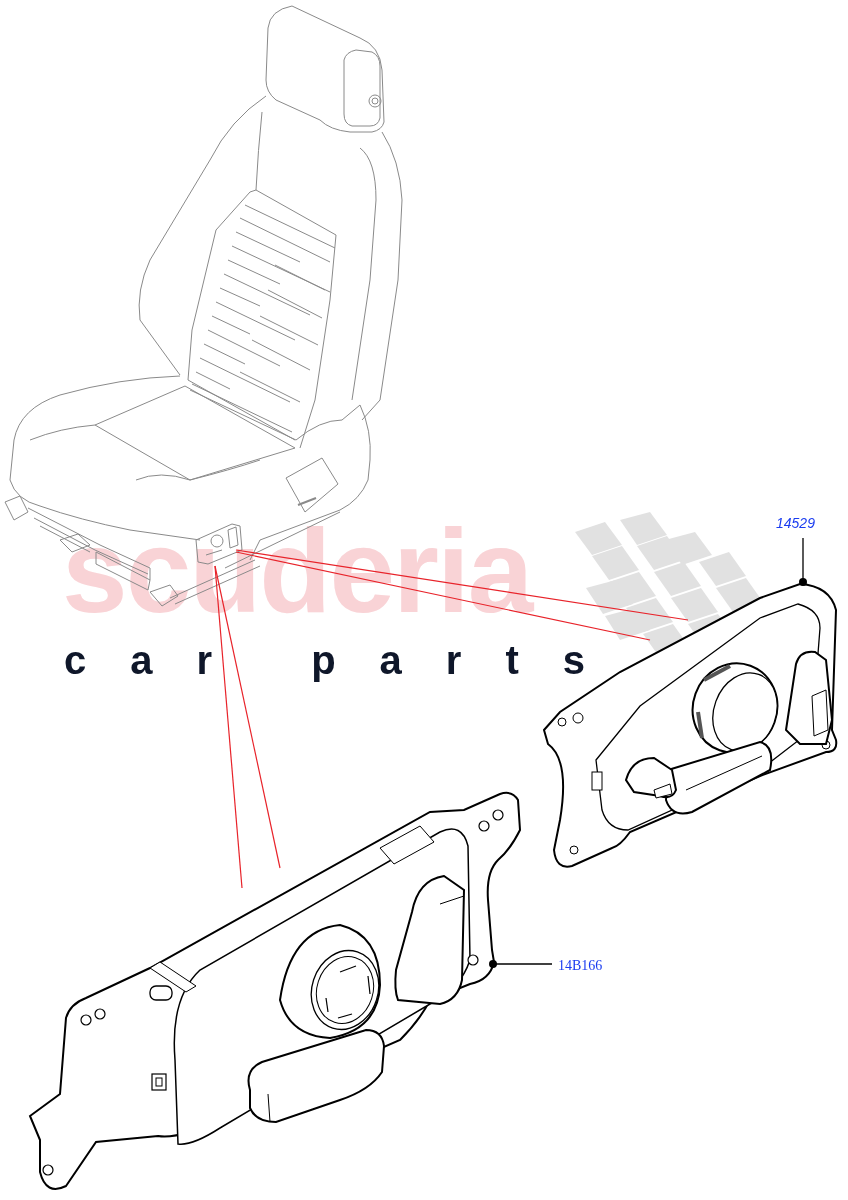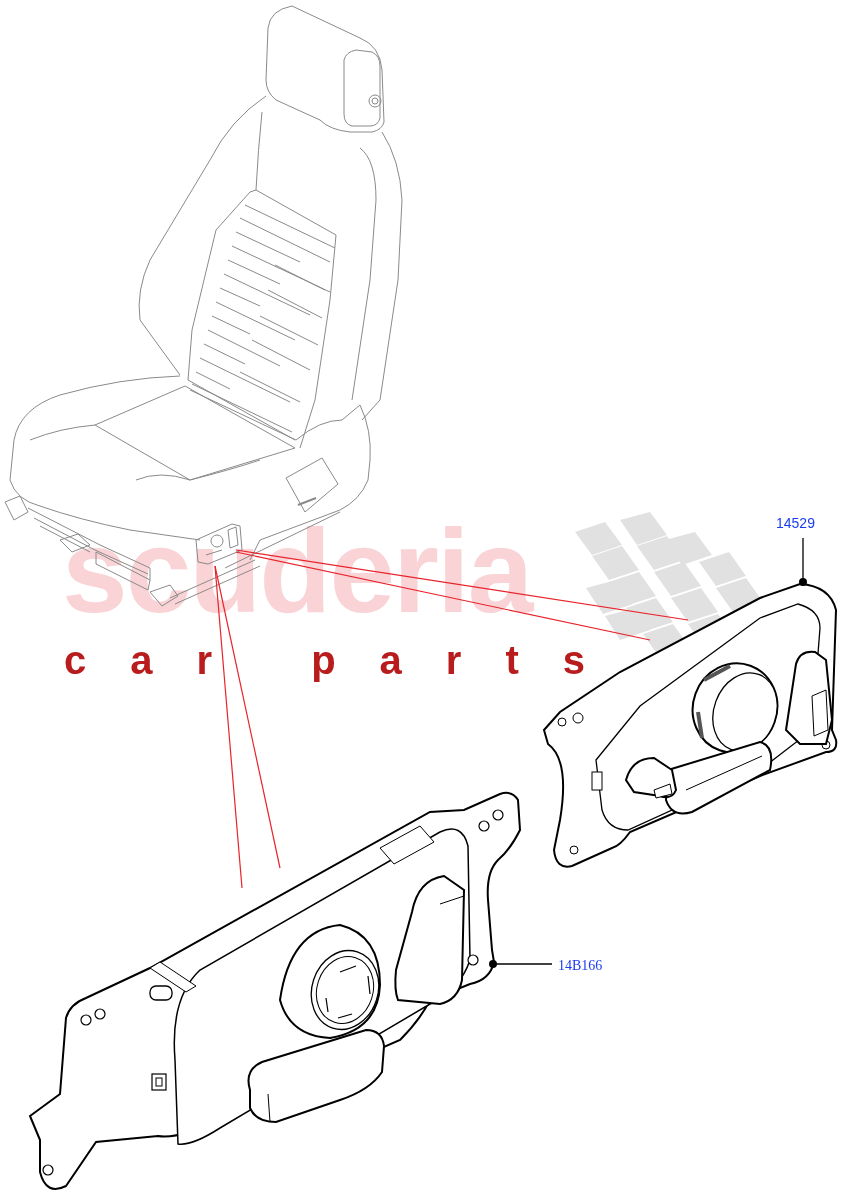--- a/index.html
+++ b/index.html
@@ -33,33 +33,33 @@
     }
     .wm-sub {
       position: absolute;
       left: 64px;
       top: 640px;
       font-family: "Liberation Sans", sans-serif;
       font-weight: bold;
       font-size: 40px;
       letter-spacing: 44px;
       line-height: 1;
-      color: #b91c1c;
+      color: #0f172a;
       white-space: nowrap;
     }
     .callout {
       position: absolute;
       font-family: "Liberation Sans", sans-serif;
       font-size: 14px;
       color: #1a3cf0;
       line-height: 1;
       white-space: nowrap;
       cursor: pointer;
     }
-    .callout-14529 { left: 776px; top: 516px; }
+    .callout-14529 { left: 776px; top: 516px; font-style: italic; }
     .callout-14b166 { left: 558px; top: 959px; font-family: Liberation Serif, serif; }
     svg { position: absolute; left: 0; top: 0; }
   </style>
 </head>
 <body>
 
 <div class="canvas">
 
   <div class="wm-main">scuderia</div>
   <div class="wm-sub">car parts</div>

